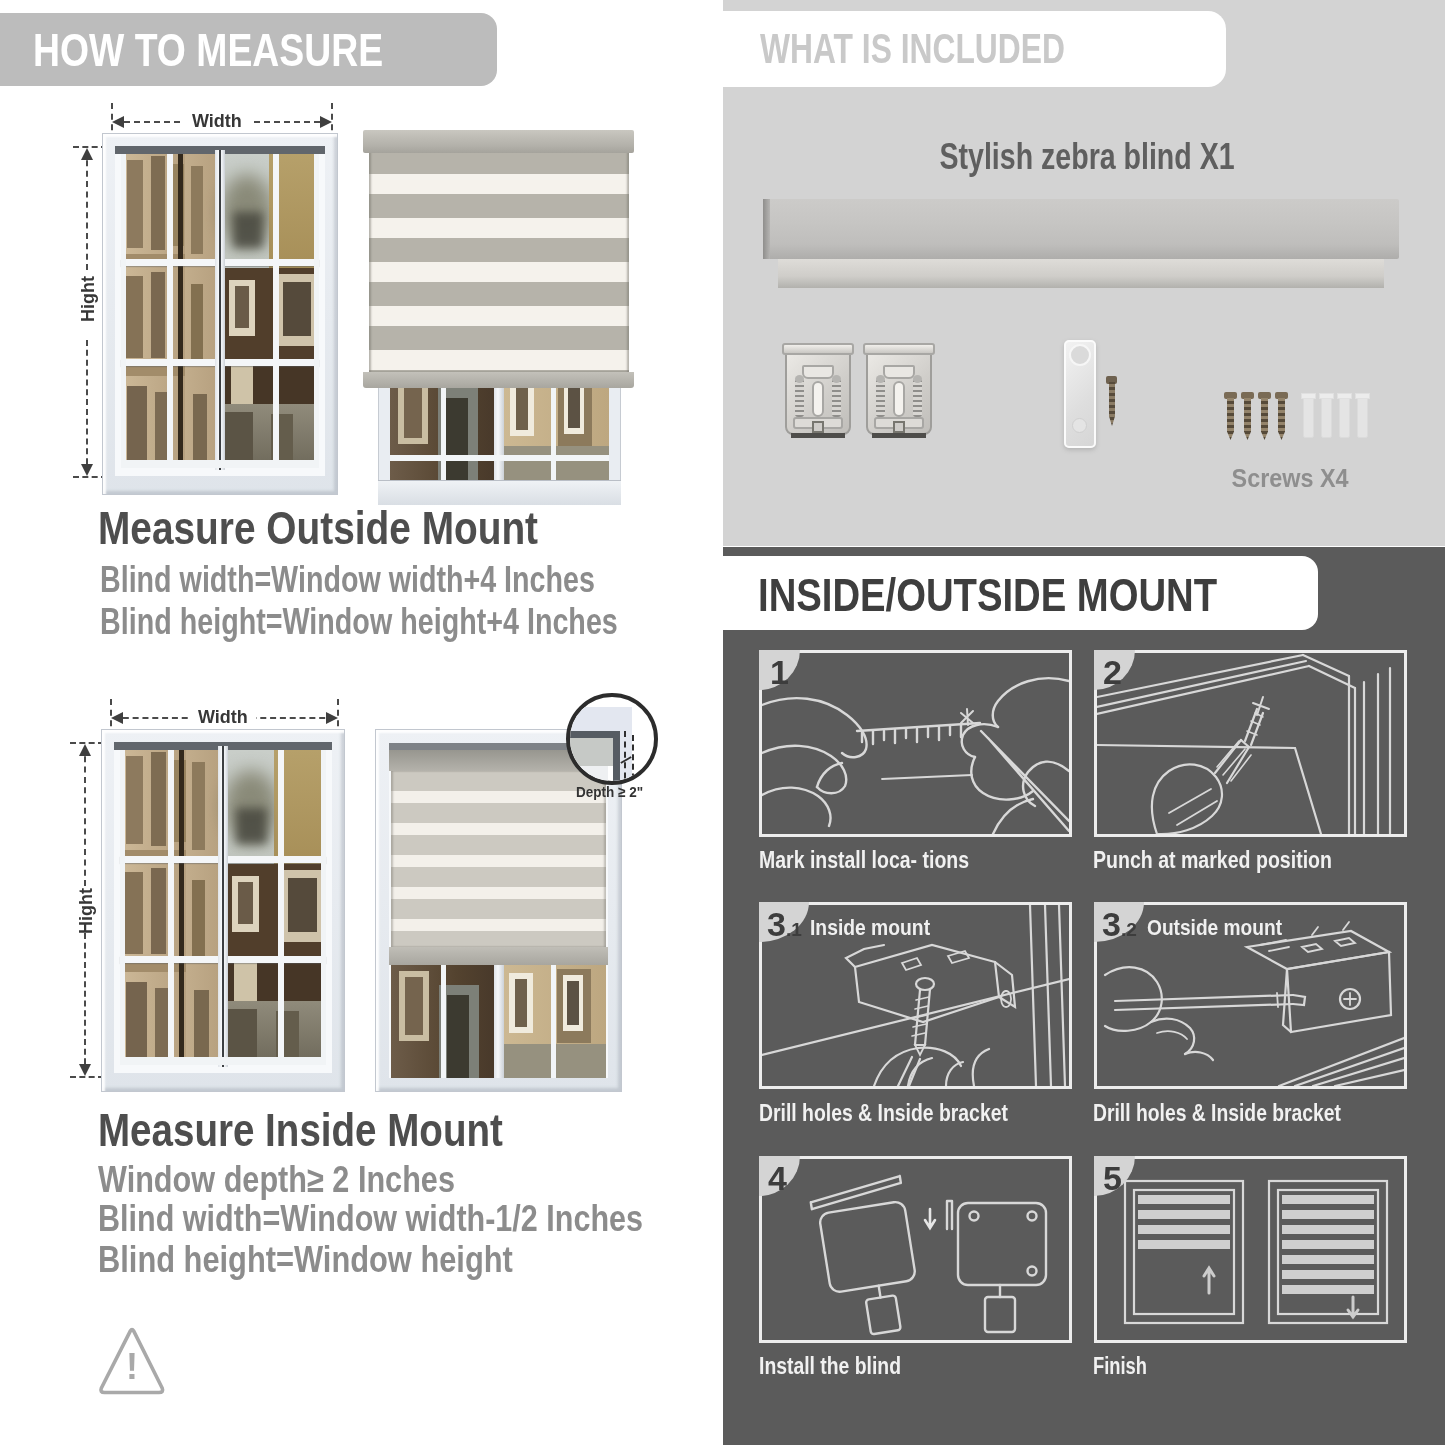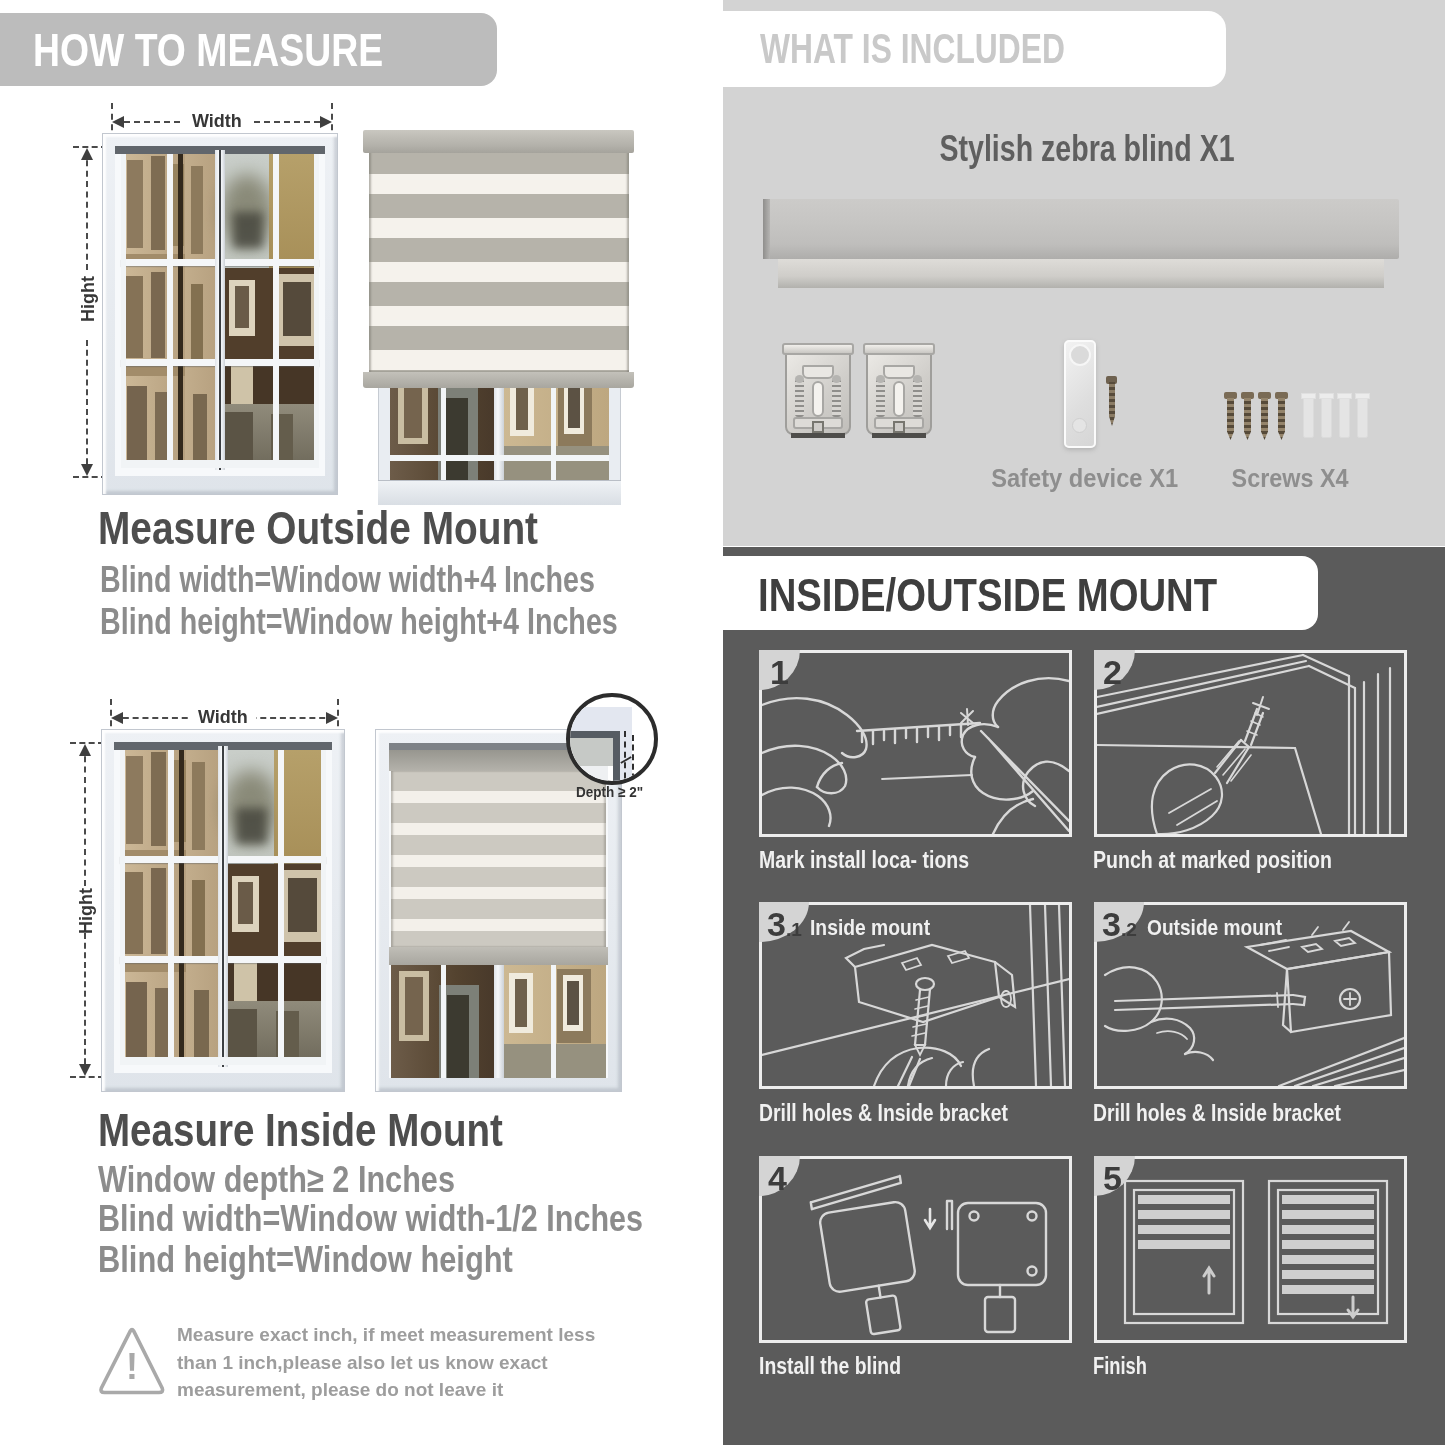--- a/index.html
+++ b/index.html
@@ -209,26 +209,25 @@
 
 <div class="a t" id="t_mim" style="transform:scaleX(0.838);transform-origin:left top;left:98px;top:1107px;line-height:1;font-size:46px;font-weight:bold;color:#4e4e4e;">Measure Inside Mount</div>
 <div class="a t" id="t_l3" style="transform:scaleX(0.851);transform-origin:left top;left:98px;top:1162px;line-height:1;font-size:36px;font-weight:bold;color:#8c8c8c;">Window depth≥ 2 Inches</div>
 <div class="a t" id="t_l4" style="transform:scaleX(0.848);transform-origin:left top;left:98px;top:1201px;line-height:1;font-size:36px;font-weight:bold;color:#8c8c8c;">Blind width=Window width-1/2 Inches</div>
 <div class="a t" id="t_l5" style="transform:scaleX(0.856);transform-origin:left top;left:98px;top:1242px;line-height:1;font-size:36px;font-weight:bold;color:#8c8c8c;">Blind height=Window height</div>
 
 <svg class="a" style="left:96px;top:1323px;" width="72" height="76" viewBox="0 0 80 84">
   <path d="M38.2 8.5 L6 72 Q4 77 9.5 77 L70 77 Q75.5 77 73.5 72 L41.8 8.5 Q40 5.5 38.2 8.5 Z" fill="none" stroke="#a9a9a9" stroke-width="4" stroke-linejoin="round"></path>
   <text x="40" y="62" text-anchor="middle" font-family="Liberation Sans,sans-serif" font-size="40" font-weight="bold" fill="#a9a9a9">!</text>
 </svg>
-<div class="a t" id="t_warn" style="transform:scaleX(1.0);transform-origin:left top;left:177px;top:1321px;font-size:19px;font-weight:bold;color:#9d9d9d;line-height:27.5px;">Measure exact inch, if meet measurement less<br>than 1 inch,please also let us know exact<br>measurement, please do not leave it</div>
 
 <div class="a" style="left:723px;top:0;width:722px;height:546px;background:#d3d3d3;"></div>
 <div class="a" style="left:723px;top:11px;width:503px;height:76px;background:#fff;border-radius:0 18px 18px 0;"></div>
 <div class="a t" id="t_wii" style="transform:scaleX(0.757);transform-origin:left top;left:760px;top:11px;height:76px;line-height:76px;font-size:42px;font-weight:bold;color:#c9c9c9;">WHAT IS INCLUDED</div>
-<div class="a" style="left:887px;top:131px;width:400px;text-align:center;"><span class="t" id="t_szb" style="transform:scaleX(0.793);transform-origin:center top;display:inline-block;line-height:1;font-size:36px;font-weight:bold;color:#5f5f5f;">Stylish zebra blind X1</span></div>
+<div class="a" style="left:887px;top:139px;width:400px;text-align:center;"><span class="t" id="t_szb" style="transform:scaleX(0.793);transform-origin:center top;display:inline-block;line-height:1;font-size:36px;font-weight:bold;color:#5f5f5f;">Stylish zebra blind X1</span></div>
 
 <div class="a" style="left:763px;top:199px;width:636px;height:60px;background:linear-gradient(180deg,#cccbc9,#c6c5c3 40%,#bfbebc 75%,#aeadab);border-radius:2px;"></div>
 <div class="a" style="left:763px;top:199px;width:7px;height:60px;background:linear-gradient(90deg,#8f8e8c,#b5b4b2);"></div>
 <div class="a" style="left:778px;top:259px;width:606px;height:29px;background:linear-gradient(180deg,#dedcd8,#cfcdc9 60%,#b2b1ad);"></div>
 
 <div class="a" style="left:785px;top:343px;width:66px;height:96px;">
   <div class="a" style="left:0;top:6px;width:66px;height:86px;background:linear-gradient(135deg,#eceae6,#cfcdc9 60%,#c0beba);border:2px solid #9f9e9b;border-radius:4px 4px 8px 8px;"></div>
   <div class="a" style="left:-3px;top:0;width:72px;height:12px;background:linear-gradient(180deg,#f1efeb,#c9c7c3);border:2px solid #a8a7a4;border-radius:3px;"></div>
   <div class="a" style="left:17px;top:22px;width:32px;height:14px;background:#e9e7e3;border:2px solid #a8a7a4;border-radius:2px 2px 6px 6px;"></div>
   <div class="a" style="left:27px;top:38px;width:12px;height:36px;background:#f4f2ee;border:2px solid #a8a7a4;border-radius:6px;"></div>
@@ -252,21 +251,20 @@
   <div class="a" style="left:8px;top:74px;width:50px;height:12px;background:#dddbd7;border:2px solid #a8a7a4;border-radius:3px;"></div>
   <div class="a" style="left:27px;top:78px;width:12px;height:12px;background:#cfcdc9;border:2px solid #77766f;"></div>
   <div class="a" style="left:6px;top:90px;width:54px;height:5px;background:#4e4d4a;"></div>
 </div>
 
 <div class="a" style="left:1064px;top:340px;width:32px;height:108px;background:linear-gradient(135deg,#f2f2f2,#dedede 60%,#d6d6d6);border:2px solid #fbfbfb;border-radius:5px;box-shadow:0 2px 4px rgba(120,120,120,.35);"></div>
 <div class="a" style="left:1069px;top:344px;width:22px;height:22px;border-radius:50%;background:#dadada;border:2px solid #f6f6f6;"></div>
 <div class="a" style="left:1072px;top:418px;width:15px;height:15px;border-radius:50%;background:#e4e4e4;border:1px solid #cfcfcf;"></div>
 <div class="a" style="left:1106px;top:376px;width:11px;height:8px;background:#6e614f;border-radius:2px;"></div>
 <div class="a" style="left:1109px;top:382px;width:6px;height:44px;background:repeating-linear-gradient(0deg,#574b3b 0 3px,#8b7c65 3px 6px);clip-path:polygon(0 0,100% 0,100% 78%,50% 100%,0 78%);"></div>
-<div class="a" style="left:885px;top:465px;width:400px;text-align:center;"><span class="t" id="t_sfd" style="transform:scaleX(0.911);transform-origin:center top;display:inline-block;line-height:1;font-size:26px;font-weight:bold;color:#8e8e8e;">Safety device X1</span></div>
 
 <div class="a" style="left:1224px;top:392px;width:13px;height:7px;background:#7a6b55;border-radius:2px;"></div>
 <div class="a" style="left:1227px;top:398px;width:7px;height:42px;background:repeating-linear-gradient(0deg,#564a39 0 3px,#94846b 3px 6px);clip-path:polygon(0 0,100% 0,100% 80%,50% 100%,0 80%);"></div>
 <div class="a" style="left:1241px;top:392px;width:13px;height:7px;background:#7a6b55;border-radius:2px;"></div>
 <div class="a" style="left:1244px;top:398px;width:7px;height:42px;background:repeating-linear-gradient(0deg,#564a39 0 3px,#94846b 3px 6px);clip-path:polygon(0 0,100% 0,100% 80%,50% 100%,0 80%);"></div>
 <div class="a" style="left:1258px;top:392px;width:13px;height:7px;background:#7a6b55;border-radius:2px;"></div>
 <div class="a" style="left:1261px;top:398px;width:7px;height:42px;background:repeating-linear-gradient(0deg,#564a39 0 3px,#94846b 3px 6px);clip-path:polygon(0 0,100% 0,100% 80%,50% 100%,0 80%);"></div>
 <div class="a" style="left:1275px;top:392px;width:13px;height:7px;background:#7a6b55;border-radius:2px;"></div>
 <div class="a" style="left:1278px;top:398px;width:7px;height:42px;background:repeating-linear-gradient(0deg,#564a39 0 3px,#94846b 3px 6px);clip-path:polygon(0 0,100% 0,100% 80%,50% 100%,0 80%);"></div>
 <div class="a" style="left:1303px;top:394px;width:11px;height:44px;background:#e4e4e4;border:1px solid #dbdbdb;border-radius:2px;"></div>

